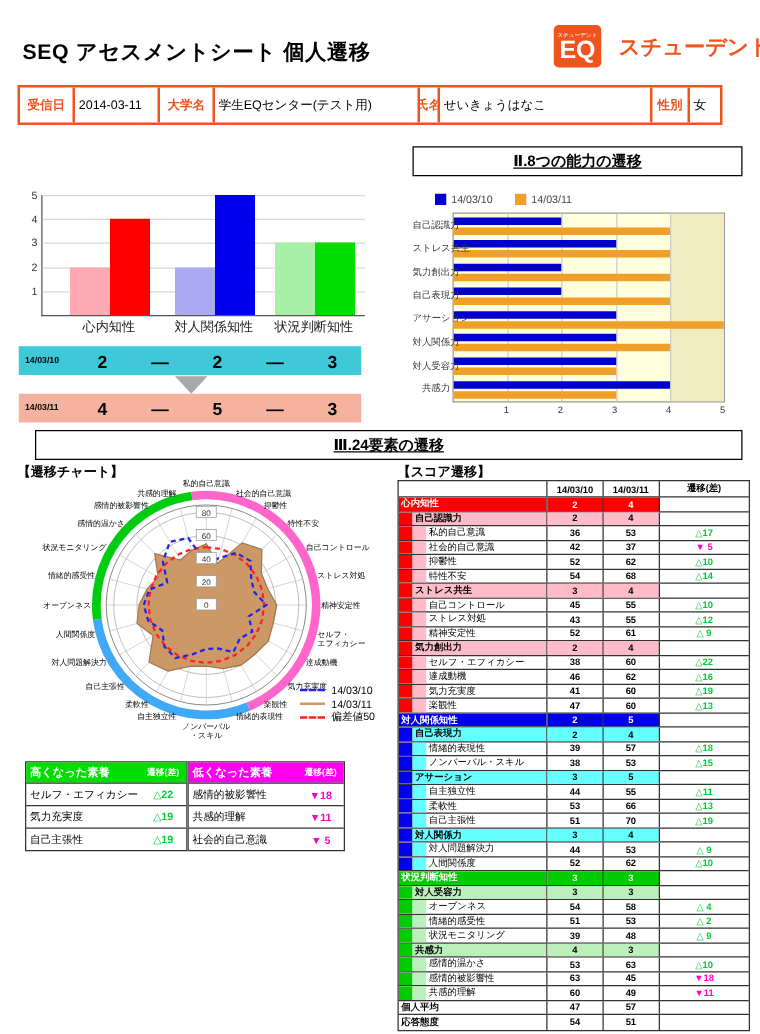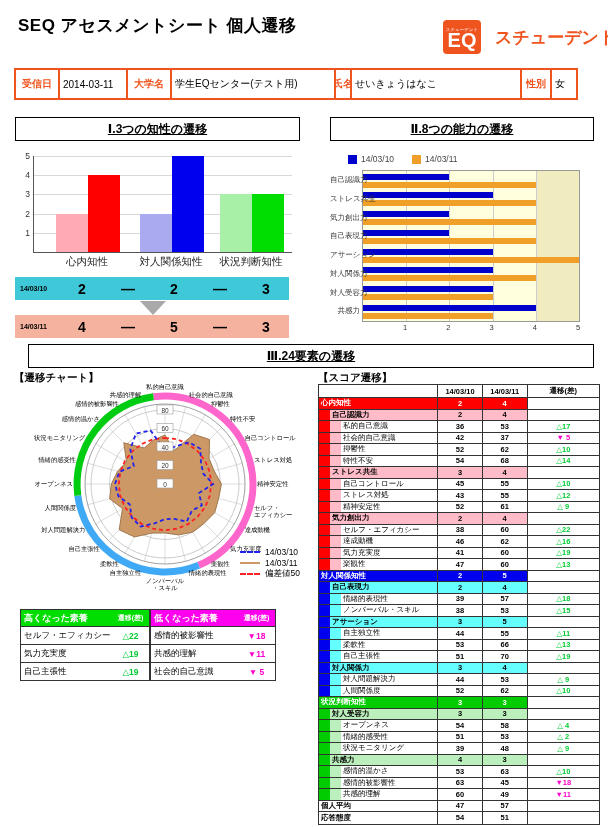--- a/index.html
+++ b/index.html
@@ -1,18 +1,18 @@
 <!DOCTYPE html>
 <html><head>
 <meta charset="utf-8">
 <style>
   html,body{margin:0;padding:0;background:#fff;}
   .page{position:relative;width:608px;height:827px;background:#fff;overflow:hidden;
         font-family:"Liberation Sans","DejaVu Sans",sans-serif;color:#000;}
-  .hdr-title{position:absolute;left:18px;top:14px;font-size:17px;font-weight:bold;letter-spacing:0.5px;}
+  .hdr-title{position:absolute;left:18px;top:30px;font-size:17px;font-weight:bold;letter-spacing:0.5px;}
   .logo{position:absolute;left:443px;top:20px;display:flex;align-items:center;}
   .logo-badge{width:38px;height:34px;background:#F0541E;border-radius:4px;display:flex;flex-direction:column;align-items:center;justify-content:center;}
   .logo-badge-top{font-size:5px;color:#fff;line-height:6px;transform:scale(0.9);white-space:nowrap;}
   .logo-badge-main{font-size:20px;font-weight:bold;color:#fff;line-height:17px;}
   .logo-text{margin-left:14px;font-size:17px;font-weight:bold;color:#F0541E;white-space:nowrap;}
   .info-bar{position:absolute;left:14px;top:68px;height:28px;display:flex;border:2px solid #F0541E;box-sizing:content-box;}
   .ib-cell{height:100%;display:flex;align-items:center;box-sizing:border-box;font-size:10px;padding-left:3px;border-right:2px solid #F0541E;overflow:hidden;white-space:nowrap;}
   .ib-cell:last-child{border-right:none;}
   .ib-label{color:#F0541E;font-weight:bold;justify-content:center;padding-left:0;}
   .sec-box{position:absolute;border:1px solid #000;height:22px;display:flex;align-items:center;justify-content:center;
@@ -84,21 +84,20 @@
       <div class="ib-cell ib-label" style="width: 44px;">受信日</div>
       <div class="ib-cell ib-value" style="width: 68px;">2014-03-11</div>
       <div class="ib-cell ib-label" style="width: 44px;">大学名</div>
       <div class="ib-cell ib-value" style="width: 164px;">学生EQセンター(テスト用)</div>
       <div class="ib-cell ib-label" style="width: 16px; font-family: Liberation Serif, serif;">氏名</div>
       <div class="ib-cell ib-value" style="width: 170px;">せいきょうはなこ</div>
       <div class="ib-cell ib-label" style="width: 30px;">性別</div>
       <div class="ib-cell ib-value" style="width: 24px;">女</div>
     </div>
 
-  <div class="sec-box sec1">Ⅰ.3つの知性の遷移</div>
   <div class="sec-box sec2">Ⅱ.8つの能力の遷移</div>
 
   <div class="chart1" id="chart1">
       <div class="c1-plot">
         <div class="c1-grid" style="top: 76.8px;"></div>
         <div class="c1-grid" style="top: 57.6px;"></div>
         <div class="c1-grid" style="top: 38.4px;"></div>
         <div class="c1-grid" style="top: 19.2px;"></div>
         <div class="c1-grid" style="top: 0px;"></div>
         <div class="c1-bar" style="left: 22px; width: 32px; height: 38.4px; background: rgb(255, 170, 180);"></div>

